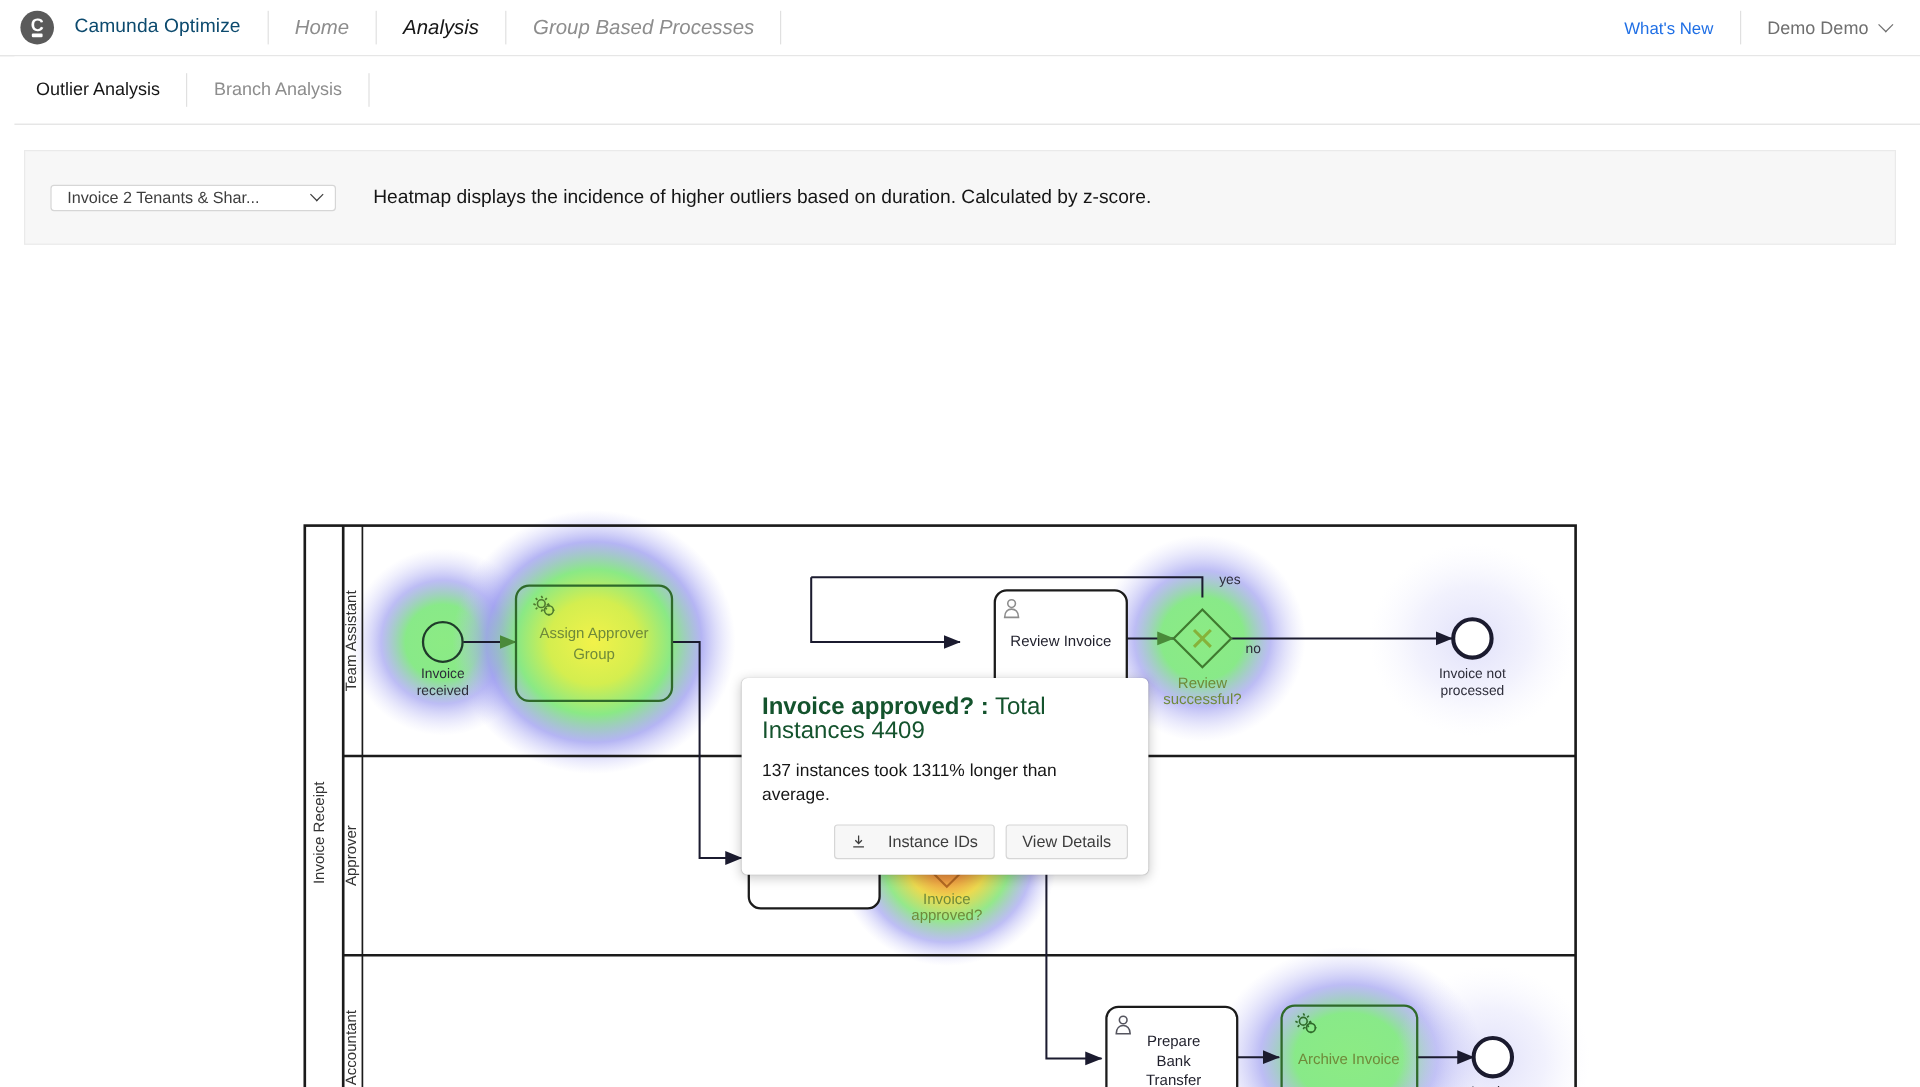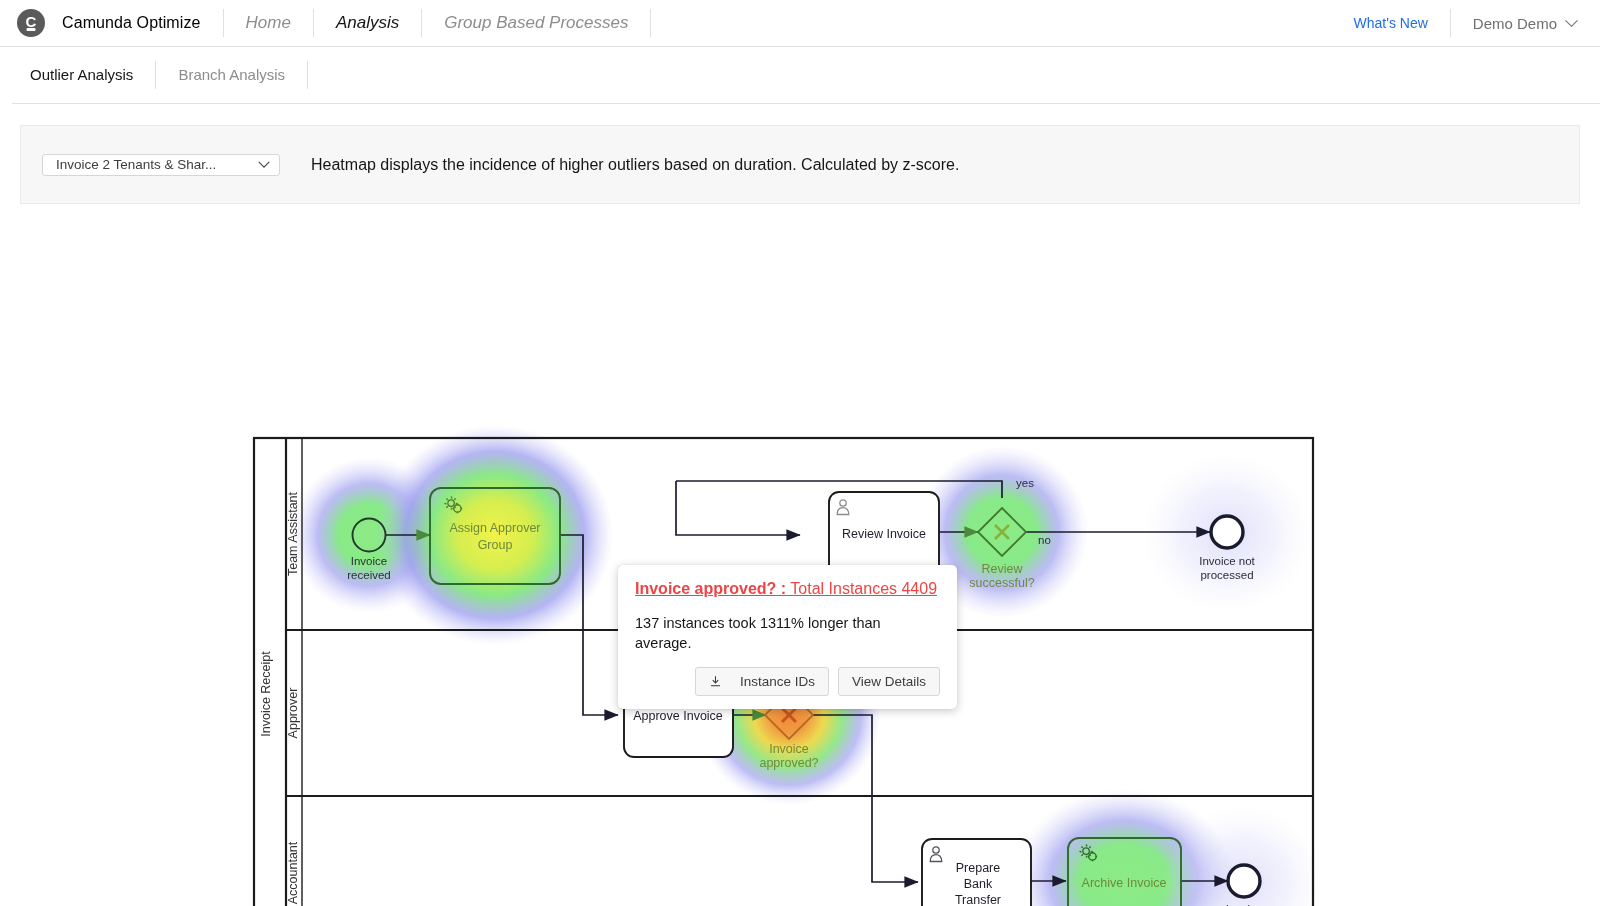--- a/index.html
+++ b/index.html
@@ -26,21 +26,21 @@
   .logo .c-letter {
     color: #fff; font-size: 15px; font-weight: 700;
     line-height: 1; position: relative; top: -2px;
     font-family: "Liberation Sans", sans-serif;
   }
   .logo .c-bar {
     position: absolute; bottom: 6px; left: 50%; transform: translateX(-50%);
     width: 9px; height: 3px; background: #fff; border-radius: 1px;
   }
   .brand {
-    font-size: 16px; color: #000000; letter-spacing: .1px;
+    font-size: 16px; color: #0c4a6e; letter-spacing: .1px;
     padding-right: 22px;
   }
   .nav-sep { width: 1px; height: 28px; background: #e0e0e0; }
   .nav-item {
     font-size: 17px; color: #8d8d8d; padding: 0 22px; line-height: 46px;
     cursor: pointer; white-space: nowrap; font-style: italic;
   }
   .nav-item.active { color: #161616; }
   .header-right { margin-left: auto; display: flex; align-items: center; height: 100%; }
   .whats-new { font-size: 14px; color: #1f6fe5; padding: 0 22px; cursor: pointer; }
@@ -93,21 +93,21 @@
   }
   .bpmn-svg { position: absolute; top: 0; left: 0; }
 
   
   .tooltip {
     position: absolute; left: 618px; top: 355px; width: 339px;
     background: #fff; border-radius: 5px;
     box-shadow: 0 2px 10px rgba(0,0,0,.22), 0 0 1px rgba(0,0,0,.18);
     padding: 14px 17px 13px 17px; z-index: 50;
   }
-  .tt-line1 { font-size: 16px; color: #ef4444; line-height: 20px; text-decoration: underline; }
+  .tt-line1 { font-size: 20px; color: #14532d; line-height: 20px; }
   .tt-line1 b { font-weight: 700; }
   .tt-line2 { font-size: 14.5px; color: #161616; line-height: 20px; margin-top: 14px; }
   .tt-buttons { display: flex; justify-content: flex-end; gap: 9px; margin-top: 14px; }
   .tt-btn {
     border: 1px solid #d6d6d6; background: #f7f7f7; border-radius: 3px;
     height: 29px; padding: 0 13px; font-size: 13.5px; color: #3d3d3d;
     display: flex; align-items: center; gap: 18px; cursor: pointer;
   }
   .dl-icon { display: block; }
 

